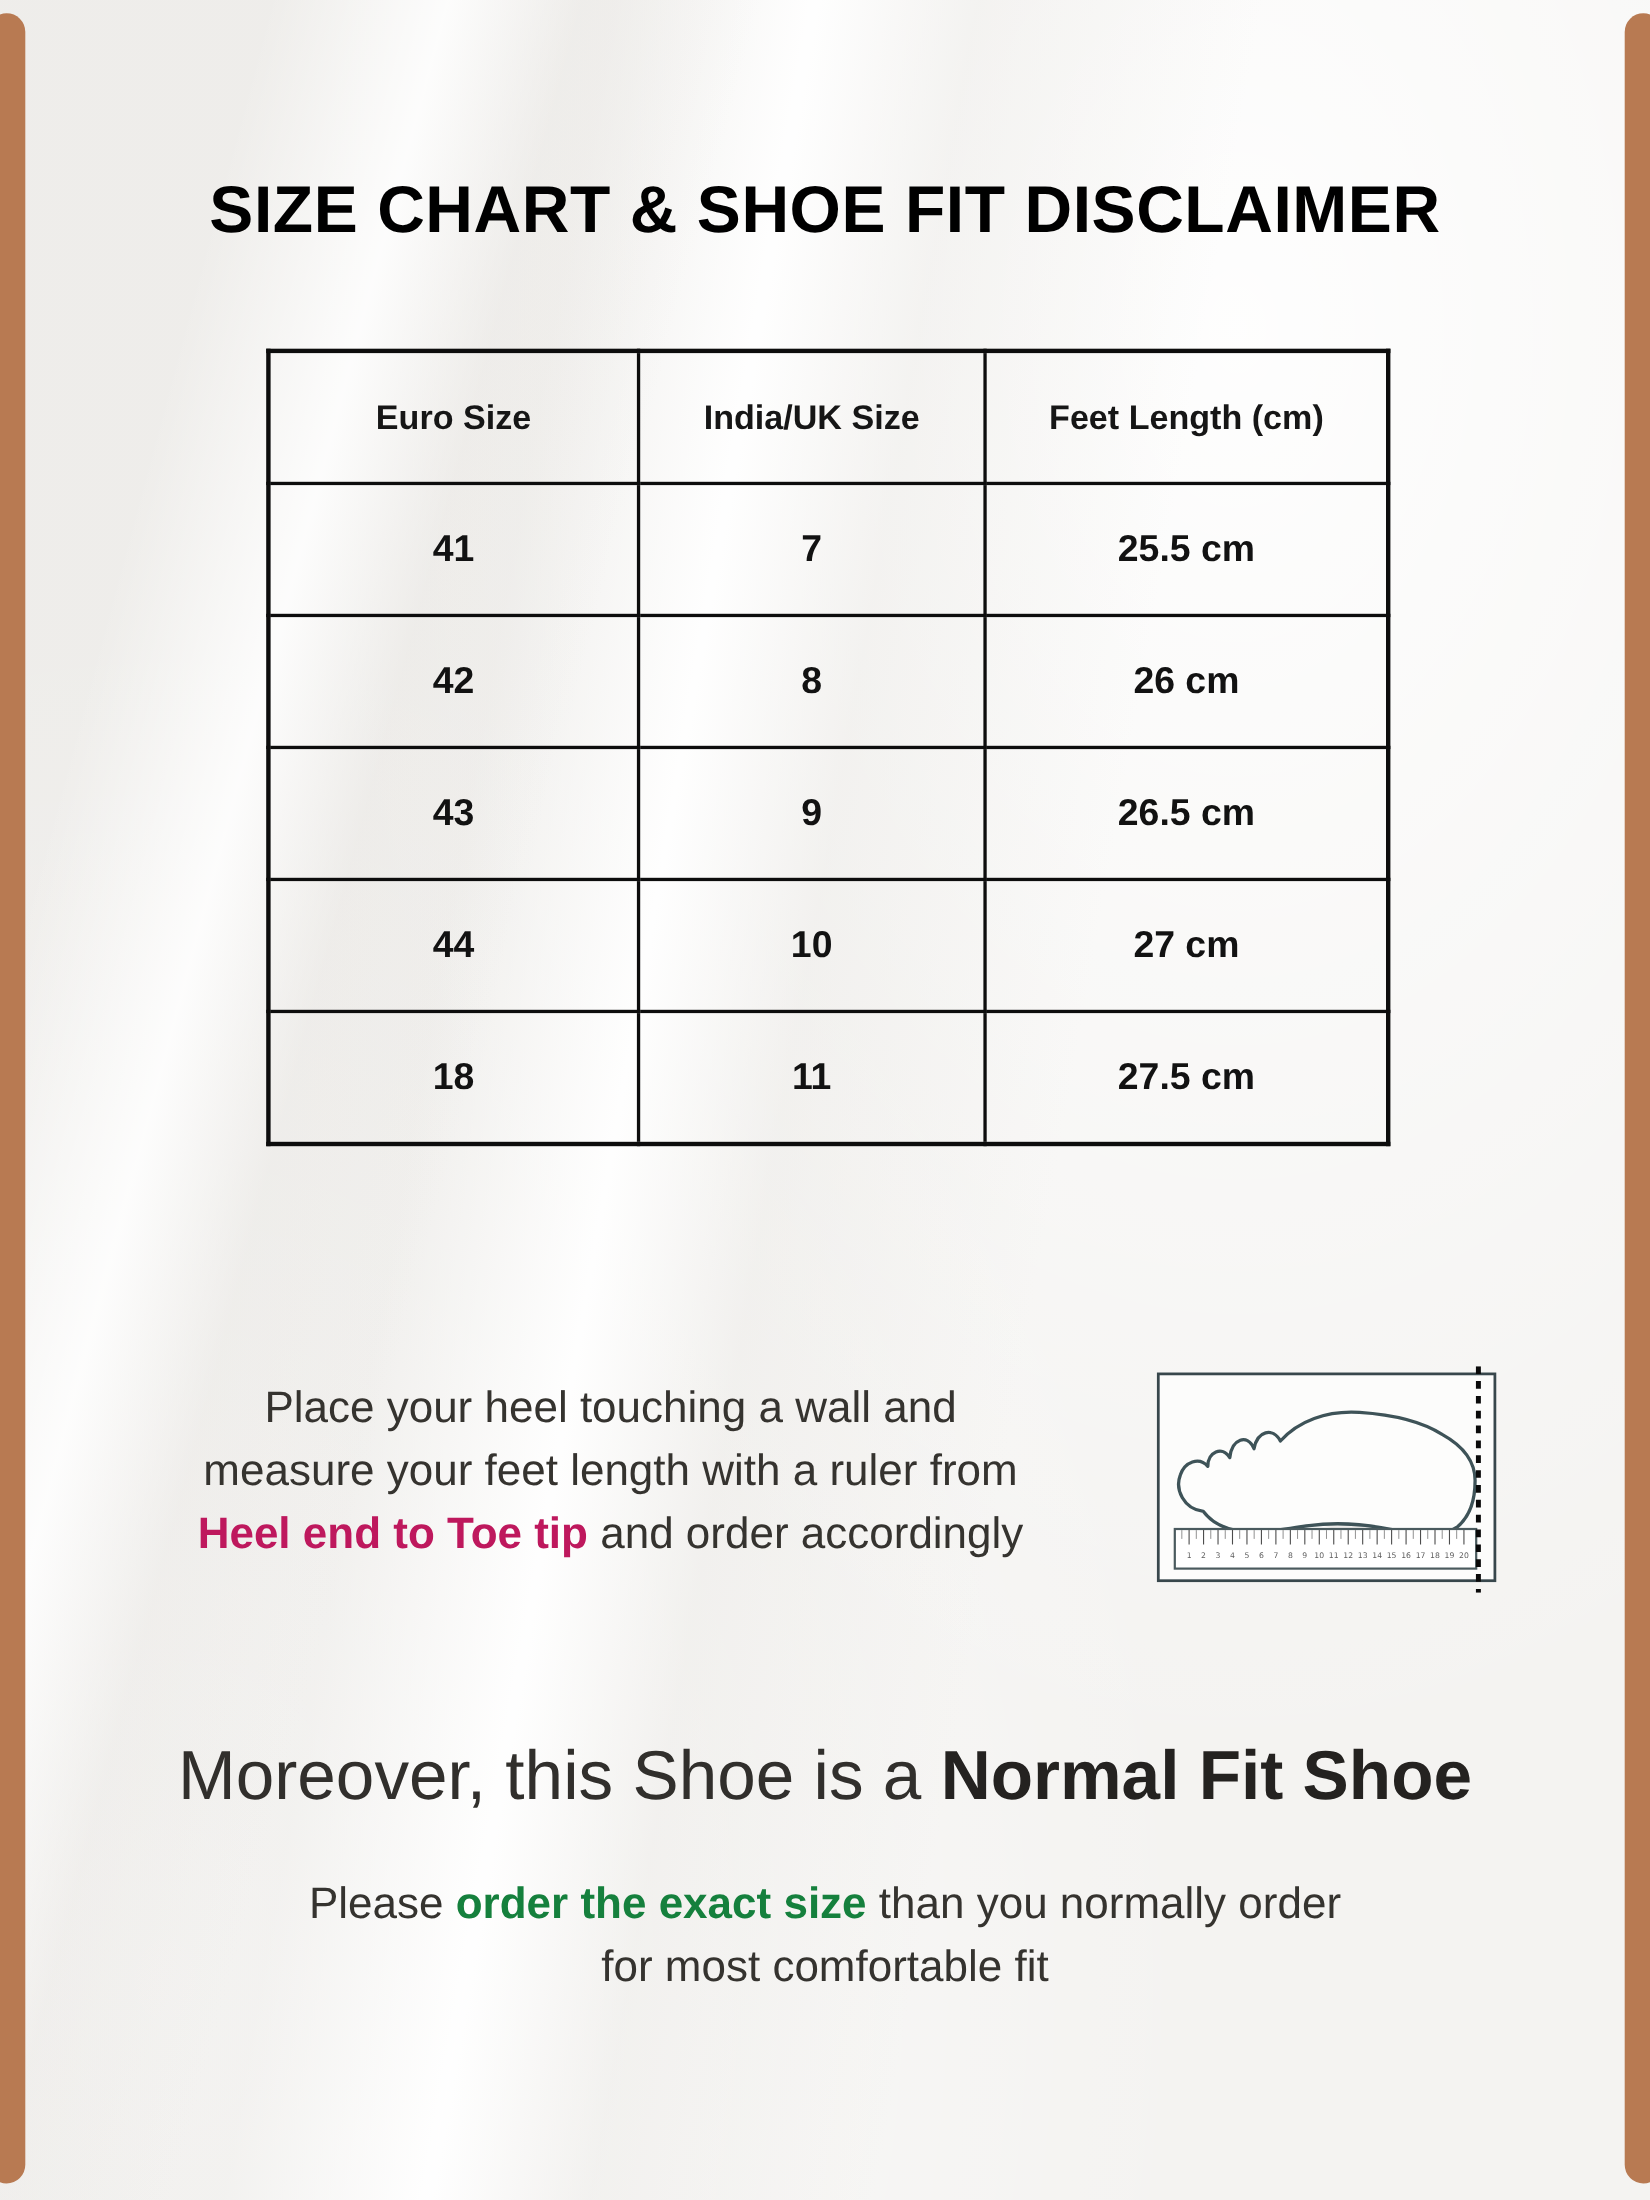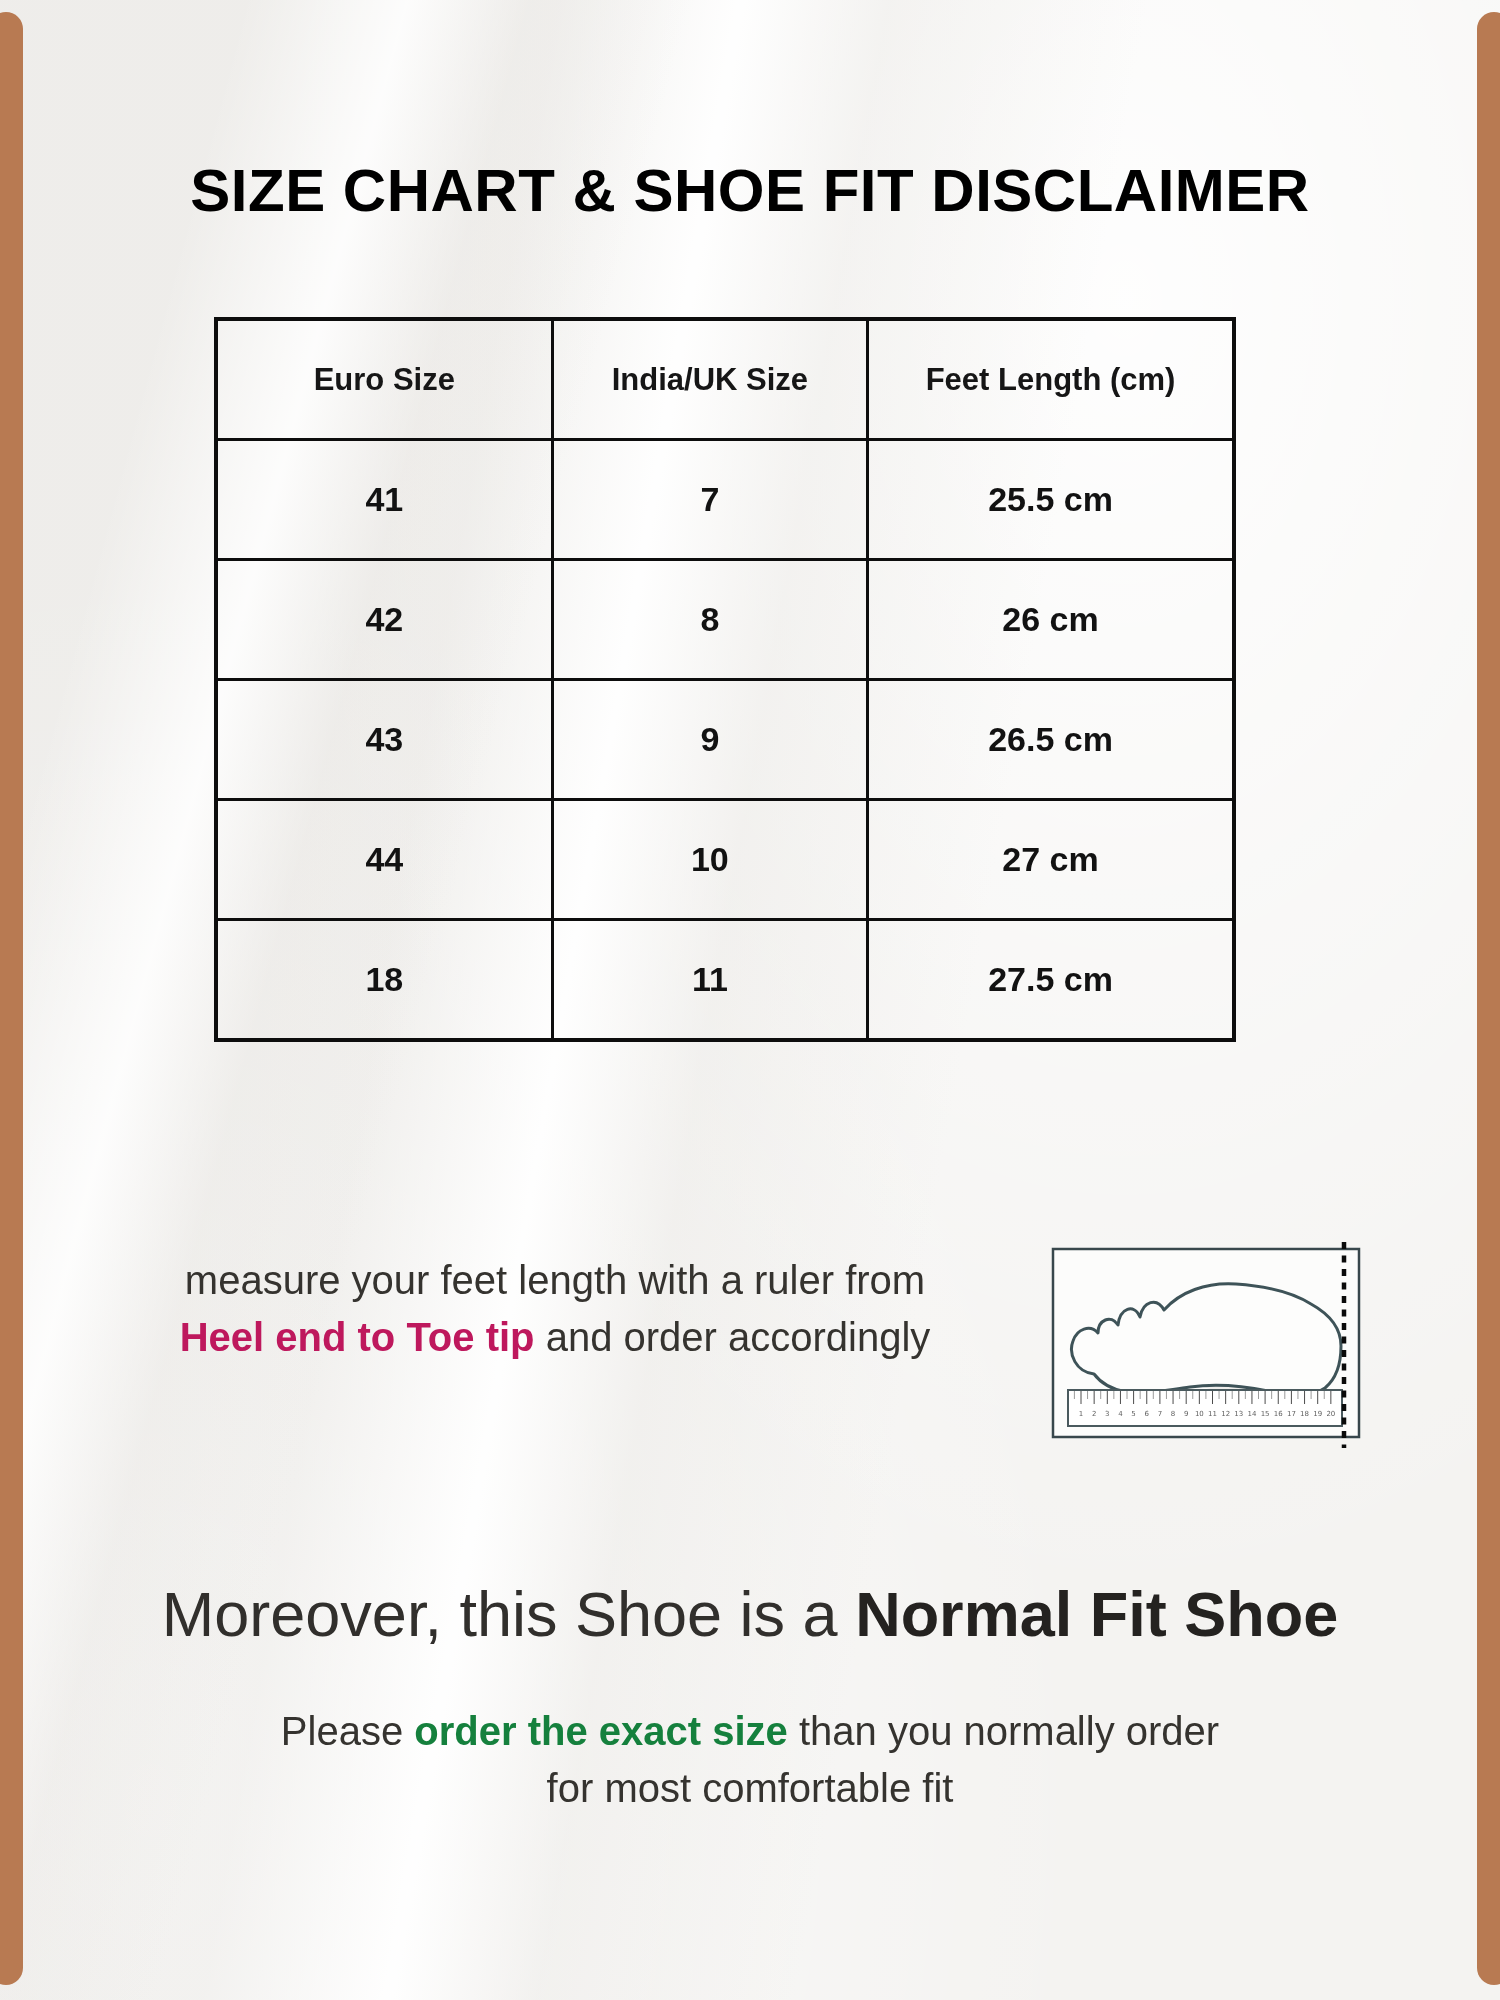--- a/index.html
+++ b/index.html
@@ -25,21 +25,21 @@
   .side-bar.left{left:-11px;}
   .side-bar.right{right:-11px;}
 
   .page-title{
     position:absolute;top:116px;left:0;width:100%;
     text-align:center;font-size:60px;font-weight:700;
     color:#000000;letter-spacing:.5px;white-space:nowrap;
   }
 
   table.size-table{
-    position:absolute;left:214px;top:317px;width:1022px;
+    position:absolute;left:242px;top:317px;width:1022px;
     border-collapse:collapse;table-layout:fixed;
     background:transparent;
   }
   table.size-table, table.size-table td, table.size-table th{
     border:3px solid #0d0d0d;
   }
   table.size-table{border-width:4px;}
   table.size-table th{
     height:117px;font-size:31px;font-weight:700;color:#161616;
     text-align:center;vertical-align:middle;padding:0;
@@ -118,20 +118,21 @@
       </tr>
       <tr>
         <td>18</td>
         <td>11</td>
         <td>27.5 cm</td>
       </tr>
     </tbody>
   </table>
 
   <div class="measure-text">
+    <div>Place your heel touching a wall and</div>
     <div>measure your feet length with a ruler from</div>
     <div><b>Heel end to Toe tip</b> <span>and order accordingly</span></div>
   </div>
 
   <div class="diagram-box">
     <svg width="322" height="206" viewBox="0 0 322 206">
 
       <rect x="5" y="7" width="306" height="188" fill="#fcfcfb" stroke="#38474c" stroke-width="2.5"></rect>
 
       <ellipse cx="185" cy="108" rx="62" ry="42" fill="#eeedeb"></ellipse>

